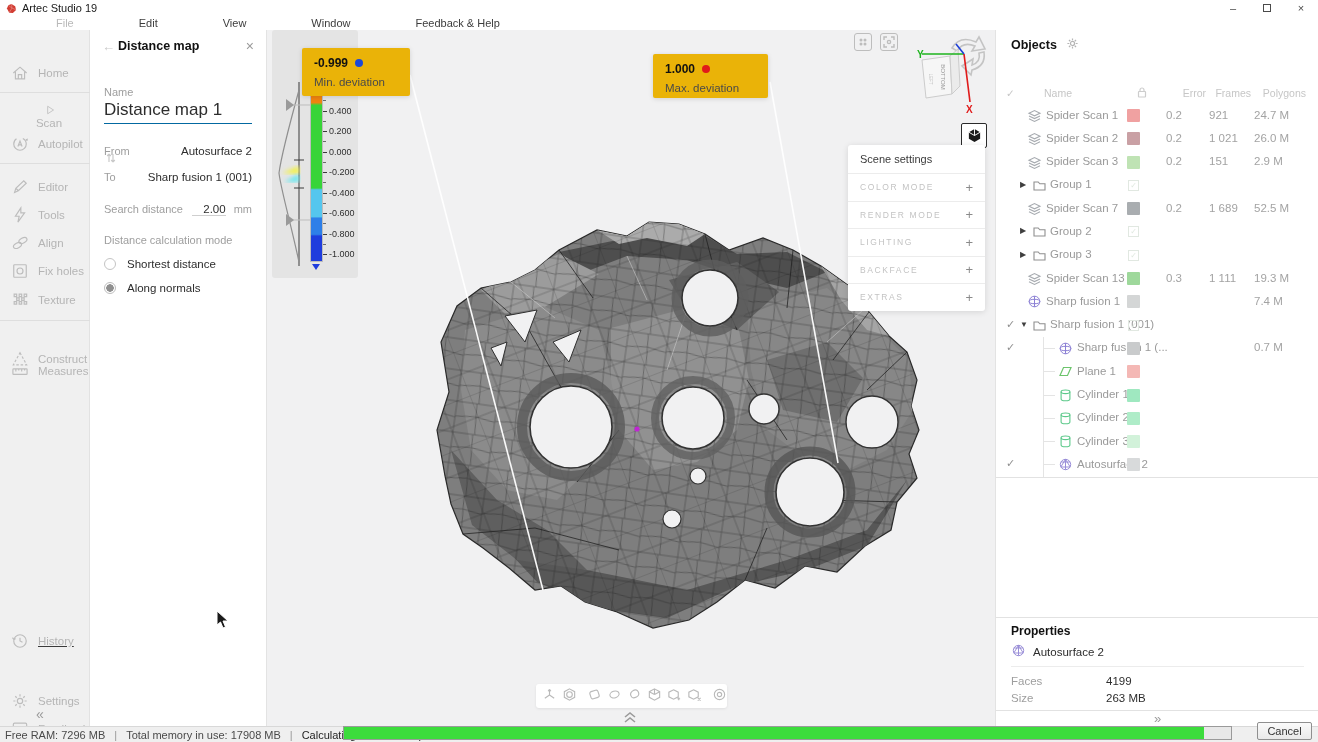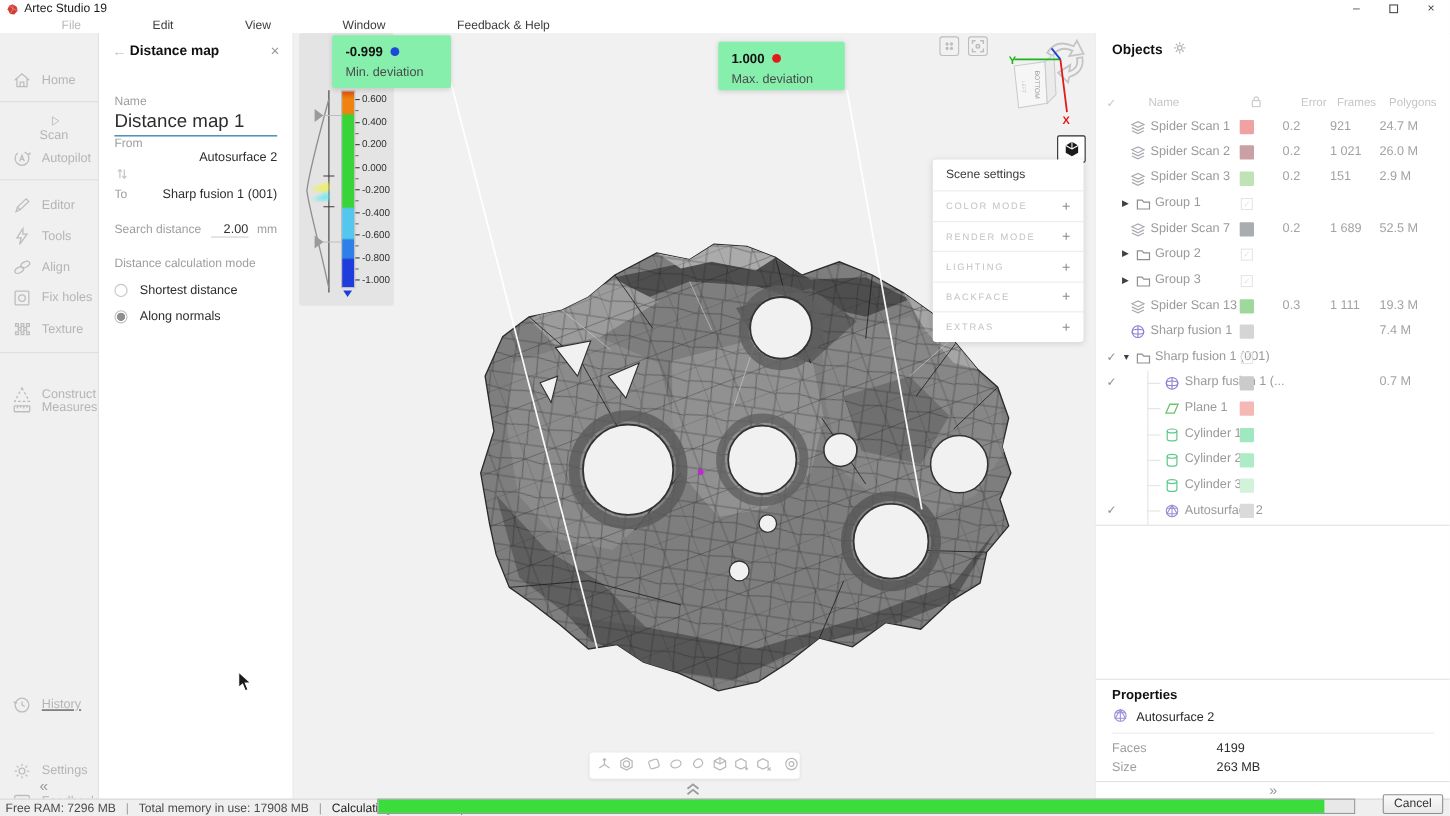--- a/index.html
+++ b/index.html
@@ -30,21 +30,21 @@
   
   #dm-panel { left:90px; top:30px; width:177px; height:696px; background:#fff; border-right:1px solid #e3e3e3; }
   #dm-head { position:absolute; left:12px; top:8px; width:152px; display:flex; align-items:center; }
   #dm-back { color:#c9c9c9; font-size:13px; width:16px; }
   #dm-title { font-weight:bold; font-size:12.5px; color:#111; }
   #dm-close { margin-left:auto; color:#9a9a9a; font-size:14px; }
   .dm-label { color:#9e9e9e; font-size:11px; }
   .dm-value { color:#2d2d2d; font-size:11.5px; }
   #dm-name-lbl { position:absolute; left:14px; top:56px; }
   #dm-name-val { position:absolute; left:14px; top:70px; width:148px; border:none; border-bottom:1px solid #0369a1; font-size:17px; color:#2d2d2d; padding-bottom:3px; background:transparent; font-family:inherit; }
-  #dm-from-row { position:absolute; left:14px; top:95px; width:148px; display:flex;flex-direction:column; }
+  #dm-from-row { position:absolute; left:14px; top:115px; width:148px; display:flex; }
   #dm-to-row { position:absolute; left:14px; top:141px; width:148px; display:flex;text-align:center; }
   #dm-from-row .dm-value, #dm-to-row .dm-value { margin-left:auto; }
   #dm-swap { position:absolute; left:15px; top:122px; width:12px; height:12px; stroke:#c9c9c9; fill:none; stroke-width:1.2; }
   #dm-search-row { position:absolute; left:14px; top:173px; width:148px; display:flex; align-items:baseline; }
   #dm-search-val { margin-left:auto; width:34px; text-align:right; border:none; border-bottom:1px solid #cfcfcf; font-size:11.5px; color:#2d2d2d; background:transparent; font-family:inherit; }
   #dm-search-unit { margin-left:8px; color:#9e9e9e; font-size:11px; }
   #dm-mode-lbl { position:absolute; left:14px; top:204px; }
   .radio-row { position:absolute; left:14px; width:150px; height:16px; display:flex; align-items:center; }
   .radio { width:12px; height:12px; border-radius:50%; border:1px solid #c4c4c4; background:#fff; }
   .radio.sel { border:1px solid #bdbdbd; background:radial-gradient(circle, #8f8f8f 0 3.5px, #fff 4px); }
@@ -57,21 +57,21 @@
   #cb-panel { left:272px; top:30px; width:86px; height:248px; background:#e4e4e4; border-radius:3px; }
   #cb-bar { position:absolute; left:38px; top:52px; width:13px; height:180px; border:1px solid #bdbdbd; }
   #cb-ticks { position:absolute; left:51px; top:52px; width:34px; height:180px; }
   .cb-tick { position:absolute; left:0; height:1px; width:4px; background:#3a3a3a; }
   .cb-tick.minor { width:2.5px; background:#6a6a6a; }
   .cb-ticklbl { position:absolute; left:6px; font-size:9px; color:#2f2f2f; transform:translateY(-50%); }
   #cb-pointer { position:absolute; left:40px; top:234px; width:0; height:0; border-left:4.5px solid transparent; border-right:4.5px solid transparent; border-top:6px solid #1f3ddd; }
   #cb-hist { position:absolute; left:0; top:40px; }
 
   
-  .dev-card { background:#86efac; border-radius:2px; box-shadow:0 1px 5px rgba(0,0,0,.13); padding:8px 12px; }
+  .dev-card { background:#eab308; border-radius:2px; box-shadow:0 1px 5px rgba(0,0,0,.13); padding:8px 12px;margin-top:16px; }
   #min-card { left:302px; top:32px; width:108px; height:48px; }
   #max-card { left:653px; top:38px; width:115px; height:44px; }
   .dev-val { font-weight:bold; font-size:12px; color:#111; display:flex; align-items:center; gap:7px; }
   .dev-dot { width:8px; height:8px; border-radius:50%; display:inline-block; }
   .dev-lbl { margin-top:6px; font-size:11.5px; color:#4a4a4a; }
 
   
   .vp-btn { width:18px; height:18px; border:1.5px solid #bdbdbd; border-radius:3px; background:transparent; display:flex; align-items:center; justify-content:center; }
   #vp-btn-views { left:854px; top:33px; }
   #vp-btn-fit { left:880px; top:33px; }

